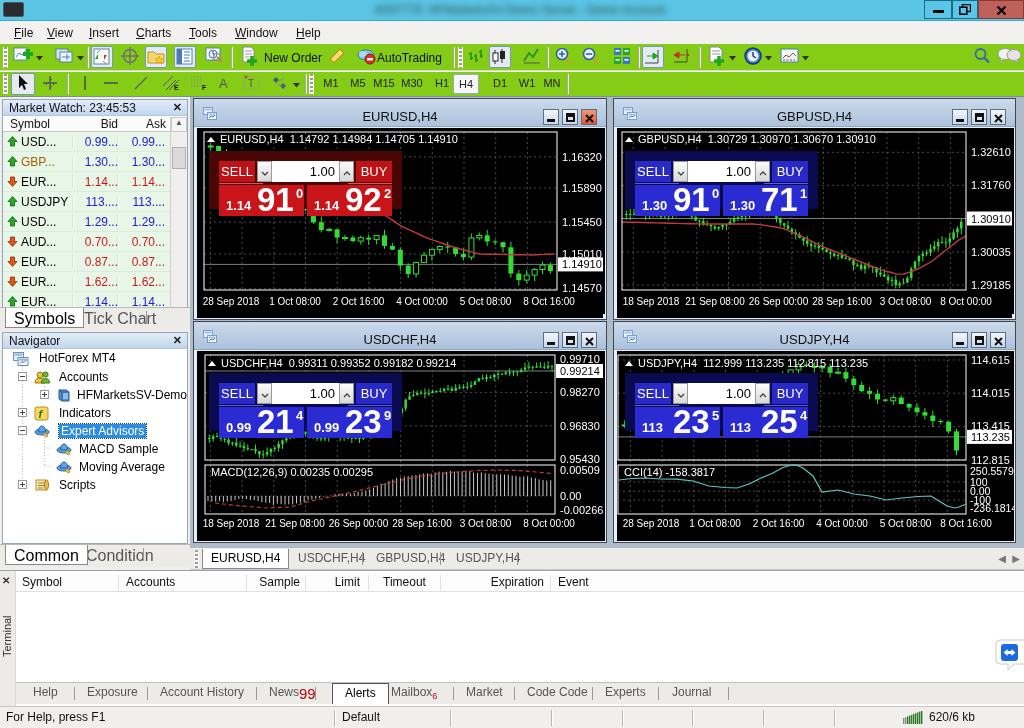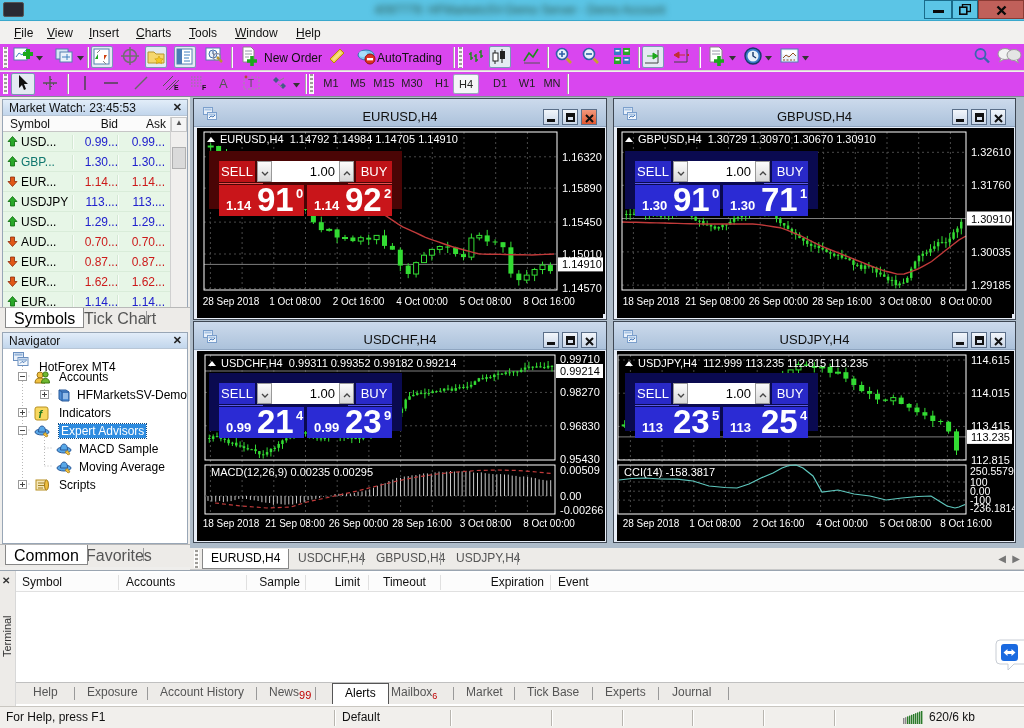--- a/index.html
+++ b/index.html
@@ -3,21 +3,21 @@
 *{margin:0;padding:0;box-sizing:border-box}
 html,body{width:1024px;height:728px;overflow:hidden}
 body{font-family:"Liberation Sans",sans-serif;background:#F0EFED;position:relative}
 .abs{position:absolute}
 #titlebar{position:absolute;left:0;top:0;width:1024px;height:21px;background:#5BC5E6;border-bottom:1px solid #3AA8CC}
 #tbicon{position:absolute;left:3px;top:2px;width:21px;height:15px;background:#2A2A33;border-radius:2px;border:1px solid #555}
 #tbtitle{position:absolute;left:330px;top:3px;width:380px;text-align:center;font-size:12px;color:#2A5248;filter:blur(3px);white-space:nowrap}
 .wb{position:absolute;top:0;height:19px;border:1px solid #1A6B8A;text-align:center;color:#111}
 #menubar{position:absolute;left:0;top:22px;width:1024px;height:22px;background:#F2F1EF;font-size:12px;color:#111}
 #menubar span{position:absolute;top:4px}
-.tb{position:absolute;width:1024px;background:#d946ef}
+.tb{position:absolute;width:1024px;background:#84cc16}
 .grip{position:absolute;width:5px;background-image:repeating-linear-gradient(to bottom,#9E9C98 0 2px,#F6F5F3 2px 4px);border-left:1px solid #fff;border-right:1px solid #fff}
 .tsep{position:absolute;width:2px;border-left:1px solid #A8A8A8;border-right:1px solid #fff}
 .ticon{position:absolute;width:22px;height:22px;text-align:center}
 .ticon.pr{border:1px solid #7A96B8;background:#E4EAF2;border-radius:2px}
 .tf{position:absolute;font-size:11px;color:#222;text-align:center;width:26px}
 .tf.pr{border:1px solid #9AA8BC;background:#F5F6F8;border-radius:2px}
 .tbtext{position:absolute;font-size:12px;color:#111}
 #sidebar{position:absolute;left:0;top:97px;width:190px;height:473px;background:#EFEEEC}
 .panel{position:absolute;left:2px;width:186px;border:1px solid #98A6B6;background:#fff;white-space:nowrap}
 .phead{height:16px;background:linear-gradient(#E2EDF9,#C2D6EC);border-bottom:1px solid #B8C6D6;font-size:12px;color:#111;padding:1px 0 0 6px;position:relative}
@@ -304,21 +304,21 @@
             <path d="M5.5 0.5 L10 5.5 H7.5 V10 H3.5 V5.5 H1 z" fill="#28A828" stroke="#0A6A0A" stroke-width=".8"></path>
           </svg></div>
         <div style="width:52px;color:#000">USD...</div>
         <div style="width:45px;text-align:right;color:#2020CD;border-left:1px solid #F8FCF8;box-shadow:-1px 0 0 #D4E8D4">0.99...</div>
         <div style="width:48px;text-align:right;color:#2020CD;border-left:1px solid #F8FCF8;box-shadow:-1px 0 0 #D4E8D4;padding-right:1px">0.99...</div>
       </div>
       <div class="mwrow">
         <div style="width:18px;padding-left:4px;height:11px"><svg width="11" height="11" viewBox="0 0 11 11">
             <path d="M5.5 0.5 L10 5.5 H7.5 V10 H3.5 V5.5 H1 z" fill="#28A828" stroke="#0A6A0A" stroke-width=".8"></path>
           </svg></div>
-        <div style="width:52px;color:#0f766e">GBP...</div>
+        <div style="width:52px;color:#a16207">GBP...</div>
         <div style="width:45px;text-align:right;color:#2020CD;border-left:1px solid #F8FCF8;box-shadow:-1px 0 0 #D4E8D4">1.30...</div>
         <div style="width:48px;text-align:right;color:#2020CD;border-left:1px solid #F8FCF8;box-shadow:-1px 0 0 #D4E8D4;padding-right:1px">1.30...</div>
       </div>
       <div class="mwrow">
         <div style="width:18px;padding-left:4px;height:11px"><svg width="11" height="11" viewBox="0 0 11 11">
             <path d="M5.5 10.5 L10 5.5 H7.5 V1 H3.5 V5.5 H1 z" fill="#E05818" stroke="#902A08" stroke-width=".8"></path>
           </svg></div>
         <div style="width:52px;color:#000">EUR...</div>
         <div style="width:45px;text-align:right;color:#CC1A1A;border-left:1px solid #F8FCF8;box-shadow:-1px 0 0 #D4E8D4">1.14...</div>
         <div style="width:48px;text-align:right;color:#CC1A1A;border-left:1px solid #F8FCF8;box-shadow:-1px 0 0 #D4E8D4;padding-right:1px">1.14...</div>
@@ -385,21 +385,21 @@
           <path d="M19.5 27 h8 M19.5 63 h8 M19.5 81 h8 M19.5 135 h8" stroke="#B8B8B8" stroke-dasharray="1,2"></path>
           <path d="M41.5 31 V45 M41.5 45 h8 M41.5 85 V117 M41.5 99 h8 M41.5 117 h8" stroke="#B8B8B8" stroke-dasharray="1,2"></path>
         </svg>
         <div class="abs" style="left:10px;top:3px"><svg width="16" height="14" viewBox="0 0 16 14">
             <rect x="0.5" y="0.5" width="10" height="8" fill="#E8F0FA" stroke="#6A8FBF"></rect>
             <rect x="1.5" y="1.5" width="8" height="2.2" fill="#9AB8DC"></rect>
             <rect x="5" y="5.5" width="10" height="8" fill="#F2F7FC" stroke="#6A8FBF"></rect>
             <rect x="6" y="6.5" width="8" height="2.2" fill="#9AB8DC"></rect>
             <path d="M7 11.5 l2 -2 2 1 2 -2" stroke="#4A7AB8" fill="none"></path>
           </svg></div>
-        <div style="left:36px;top:11px;position:absolute">HotForex MT4</div>
+        <div style="left:36px;top:2px;position:absolute">HotForex MT4</div>
         <svg class="abs" style="left:15px;top:23px" width="9" height="9" viewBox="0 0 9 9">
           <rect x="0.5" y="0.5" width="8" height="8" fill="#fff" stroke="#9A9A9A"></rect>
           <path d="M2 4.5 h5" stroke="#444"></path>
         </svg>
         <div class="abs" style="left:31px;top:21px"><svg width="16" height="14" viewBox="0 0 16 14">
             <circle cx="6" cy="5" r="3" fill="#F0C040" stroke="#A07818"></circle>
             <path d="M1 13 q0 -5 5 -5 q5 0 5 5 z" fill="#F0C040" stroke="#A07818"></path>
             <circle cx="11.5" cy="4.5" r="2.6" fill="#70B830" stroke="#3A7A10"></circle>
             <path d="M7.5 13 q0 -4.5 4 -4.5 q4 0 4 4.5 z" fill="#70B830" stroke="#3A7A10"></path>
           </svg></div>
@@ -452,21 +452,21 @@
         <div class="abs" style="left:31px;top:129px"><svg width="15" height="14" viewBox="0 0 15 14">
             <rect x="2" y="2" width="10" height="10" fill="#F5E6B8" stroke="#B89020"></rect>
             <ellipse cx="12.5" cy="7" rx="2" ry="5" fill="#F0C040" stroke="#A07818"></ellipse>
             <path d="M4 5 h6 M4 7.5 h6 M4 10 h5" stroke="#A08020"></path>
           </svg></div>
         <div style="left:56px;top:129px;position:absolute">Scripts</div>
       </div>
     </div>
     <div class="tabbar" style="top:447px">
       <div class="tab on" style="left:5px">Common</div>
-      <div class="tab" style="left:78px">Favorites</div>
+      <div class="tab" style="left:78px">Condition</div>
       <div class="tsep2" style="left:143px"></div>
     </div>
   </div>
 <div id="mdi">
     <div class="cw" style="left:3px;top:1px;width:414px;height:222px">
       <div class="cwt" style="height:28px">
       <svg class="cwticon" width="15" height="14" viewBox="0 0 15 14">
           <rect x="0.5" y="0.5" width="9" height="7" fill="#E8F0FA" stroke="#7B9FCC"></rect>
           <rect x="1.5" y="1.5" width="7" height="2" fill="#A8C4E4"></rect>
           <rect x="4.5" y="5.5" width="9" height="7" fill="#F2F7FC" stroke="#7B9FCC"></rect>
@@ -1504,25 +1504,25 @@
     <div class="abs" style="left:994px;top:67px;width:34px;height:32px">
       <svg width="34" height="32" viewBox="0 0 34 32">
         <path d="M2 6 q0 -4 4 -4 h24 q4 0 4 4 v16 q0 4 -4 4 h-10 l-6 6 v-6 h-8 q-4 0 -4 -4 z" fill="#fff" stroke="#C8CDD4"></path>
         <rect x="7" y="6" width="17" height="17" rx="3" fill="#1A6AE0"></rect>
         <path d="M9.5 14.5 l4 -3.5 v2 h4 v-2 l4 3.5 -4 3.5 v-2 h-4 v2 z" fill="#fff"></path>
       </svg></div>
     <div id="ttabs">
       <div class="ttab" style="left:17px">Help</div>
       <div class="ttab" style="left:71px">Exposure</div>
       <div class="ttab" style="left:144px">Account History</div>
-      <div class="ttab" style="left:253px">News<sub style="color:#C00000;font-size:11px">99</sub></div>
+      <div class="ttab" style="left:253px">News<sub style="color:#C00000;font-size:15px">99</sub></div>
       <div style="position:absolute;left:316px;top:0;height:21px;background:#fff;border:1px solid #555;border-bottom:none;padding:2px 12px 0;color:#000">Alerts</div>
       <div class="ttab" style="left:375px">Mailbox<sub style="color:#C00000;font-size:9px">6</sub></div>
       <div class="ttab" style="left:450px">Market</div>
-      <div class="ttab" style="left:511px">Tick Base</div>
+      <div class="ttab" style="left:511px">Code Code</div>
       <div class="ttab" style="left:589px">Experts</div>
       <div class="ttab" style="left:656px">Journal</div>
       <div class="abs" style="left:58px;top:4px;width:1px;height:13px;background:#999"></div>
       <div class="abs" style="left:131px;top:4px;width:1px;height:13px;background:#999"></div>
       <div class="abs" style="left:240px;top:4px;width:1px;height:13px;background:#999"></div>
       <div class="abs" style="left:299px;top:4px;width:1px;height:13px;background:#999"></div>
       <div class="abs" style="left:437px;top:4px;width:1px;height:13px;background:#999"></div>
       <div class="abs" style="left:498px;top:4px;width:1px;height:13px;background:#999"></div>
       <div class="abs" style="left:576px;top:4px;width:1px;height:13px;background:#999"></div>
       <div class="abs" style="left:642px;top:4px;width:1px;height:13px;background:#999"></div>

